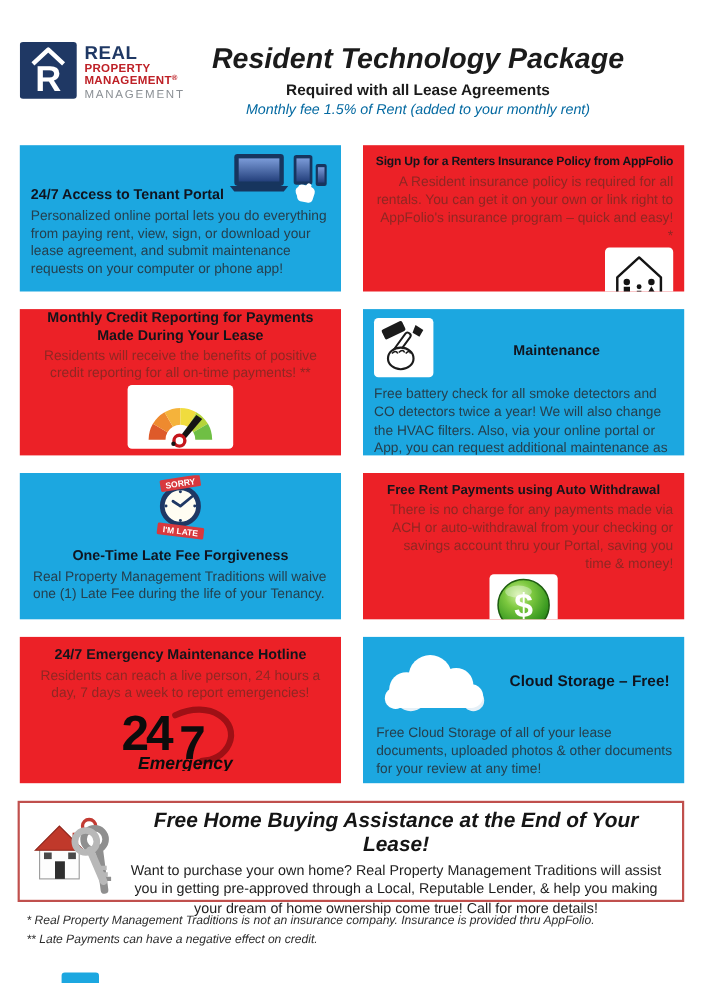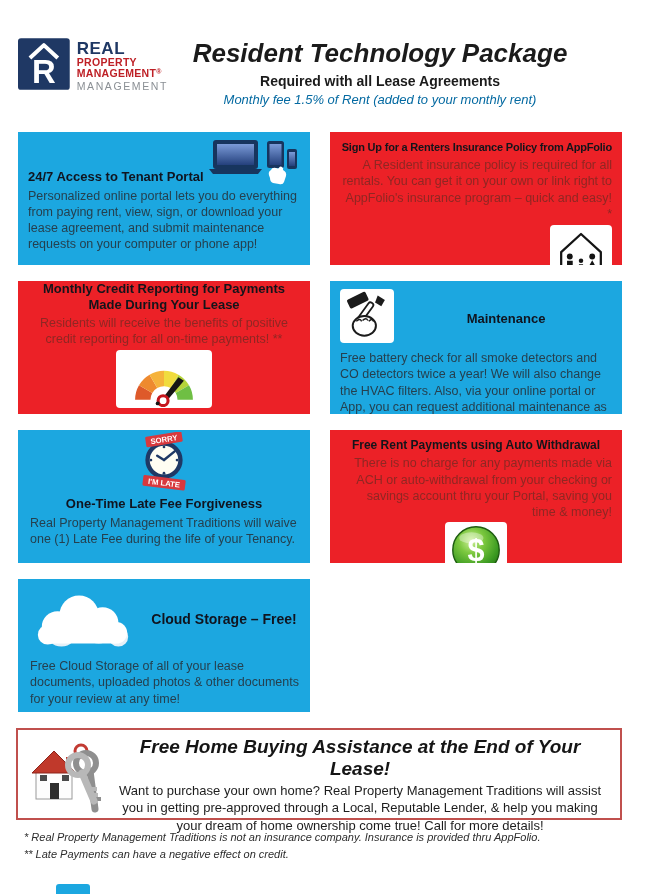--- a/index.html
+++ b/index.html
@@ -218,20 +218,30 @@
                 <stop offset="100%" stop-color="#237312"></stop>
             </radialGradient>
           </defs>
           <circle cx="28" cy="28" r="25" fill="url(#coin)" stroke="#1d5c10" stroke-width="1.5"></circle>
           <ellipse cx="23" cy="15" rx="13" ry="6" fill="#ffffff" opacity="0.35"></ellipse>
           <text x="28" y="40" text-anchor="middle" font-size="33" font-weight="bold" fill="#fff">$</text>
         </svg>
       </div>
     </div>
 
+    <div class="card red c7">
+      <div class="card-title">24/7 Emergency Maintenance Hotline</div>
+      <div class="card-body">Residents can reach a live person, 24 hours a day, 7 days a week to report emergencies!</div>
+      <svg width="150" height="62" viewBox="0 0 150 66" style="display:inline-block; margin-top:1px;">
+        <path d="M70 12 C104 -4 132 18 122 40 C117 51 106 56 96 56" stroke="#9E1015" stroke-width="6" fill="none" stroke-linecap="round"></path>
+        <text x="18" y="46" font-size="48" font-weight="bold" fill="#0c0c0c" letter-spacing="-3">24</text>
+        <text x="74" y="54" font-size="46" font-weight="bold" fill="#0c0c0c">7</text>
+        <text x="34" y="64" font-size="17" font-weight="bold" font-style="italic" fill="#0c0c0c">Emergency</text>
+      </svg>
+    </div>
 
     <div class="card blue c8">
       <svg class="cloud" viewBox="0 0 110 64">
         <g fill="#e6f0f7">
           <circle cx="32" cy="42" r="16"></circle>
             <circle cx="70" cy="40" r="15"></circle>
             <circle cx="90" cy="48" r="10"></circle>
         </g>
         <g fill="#ffffff">
           <circle cx="28" cy="38" r="16"></circle>

